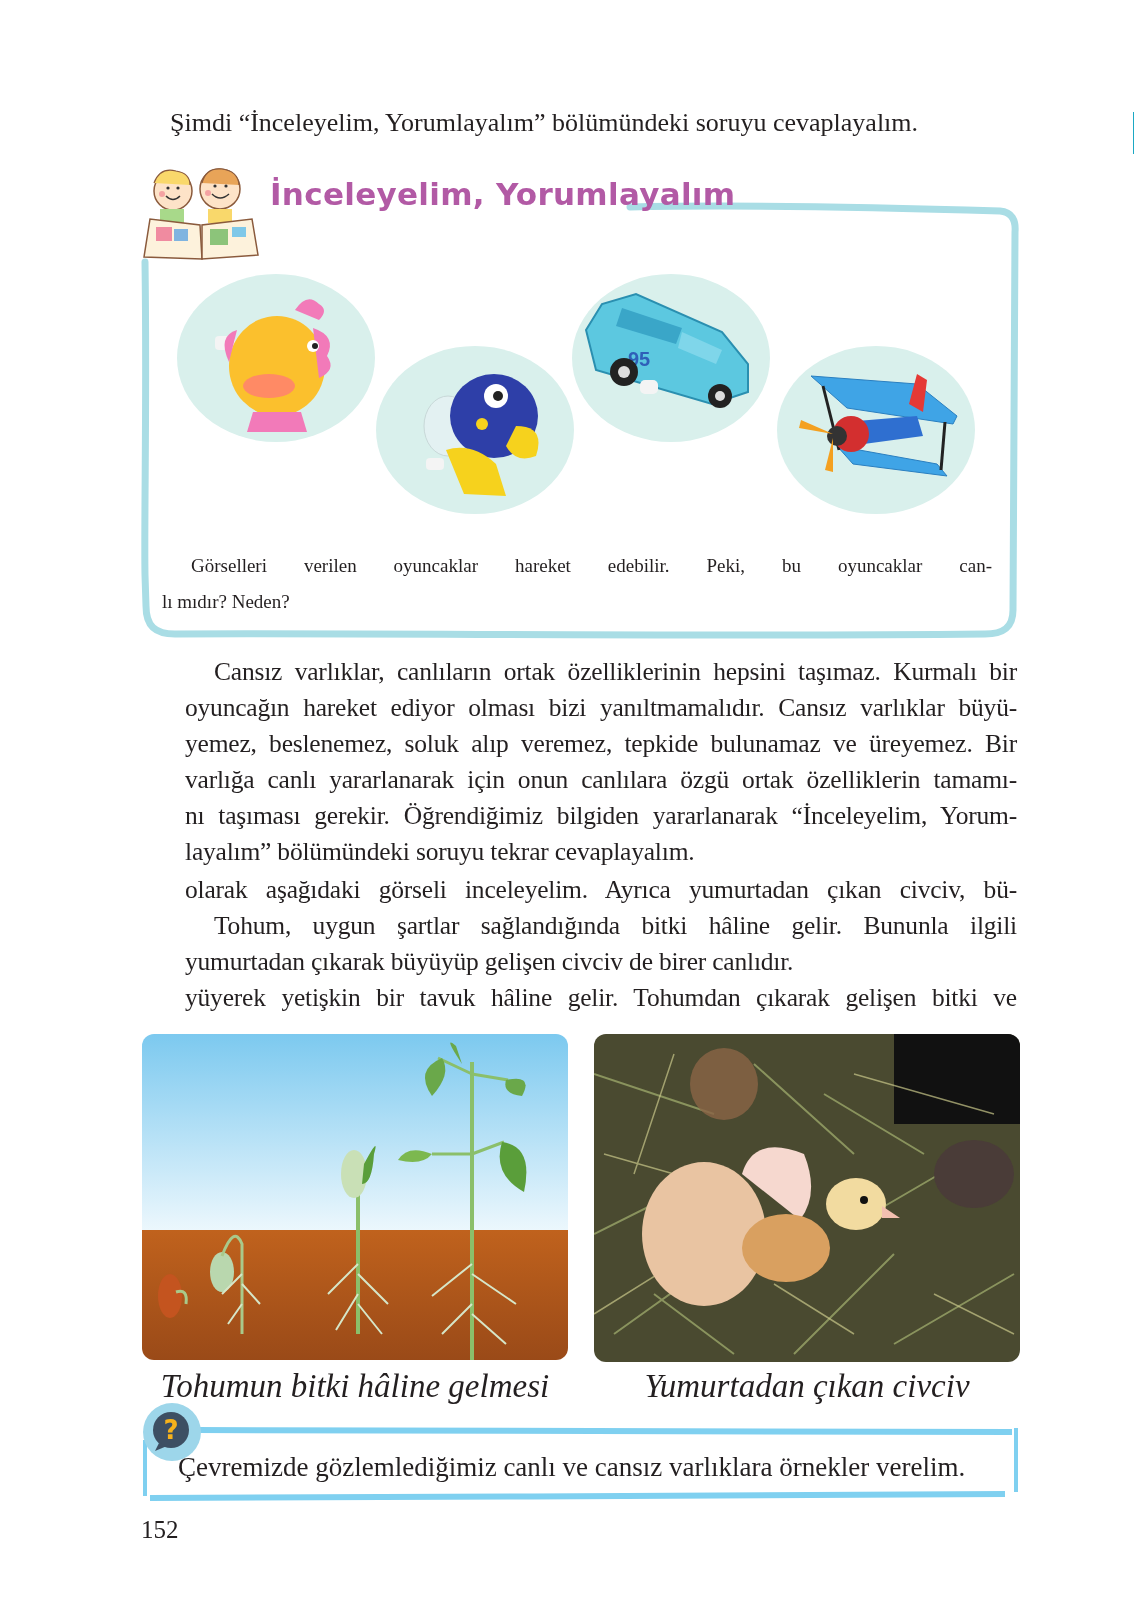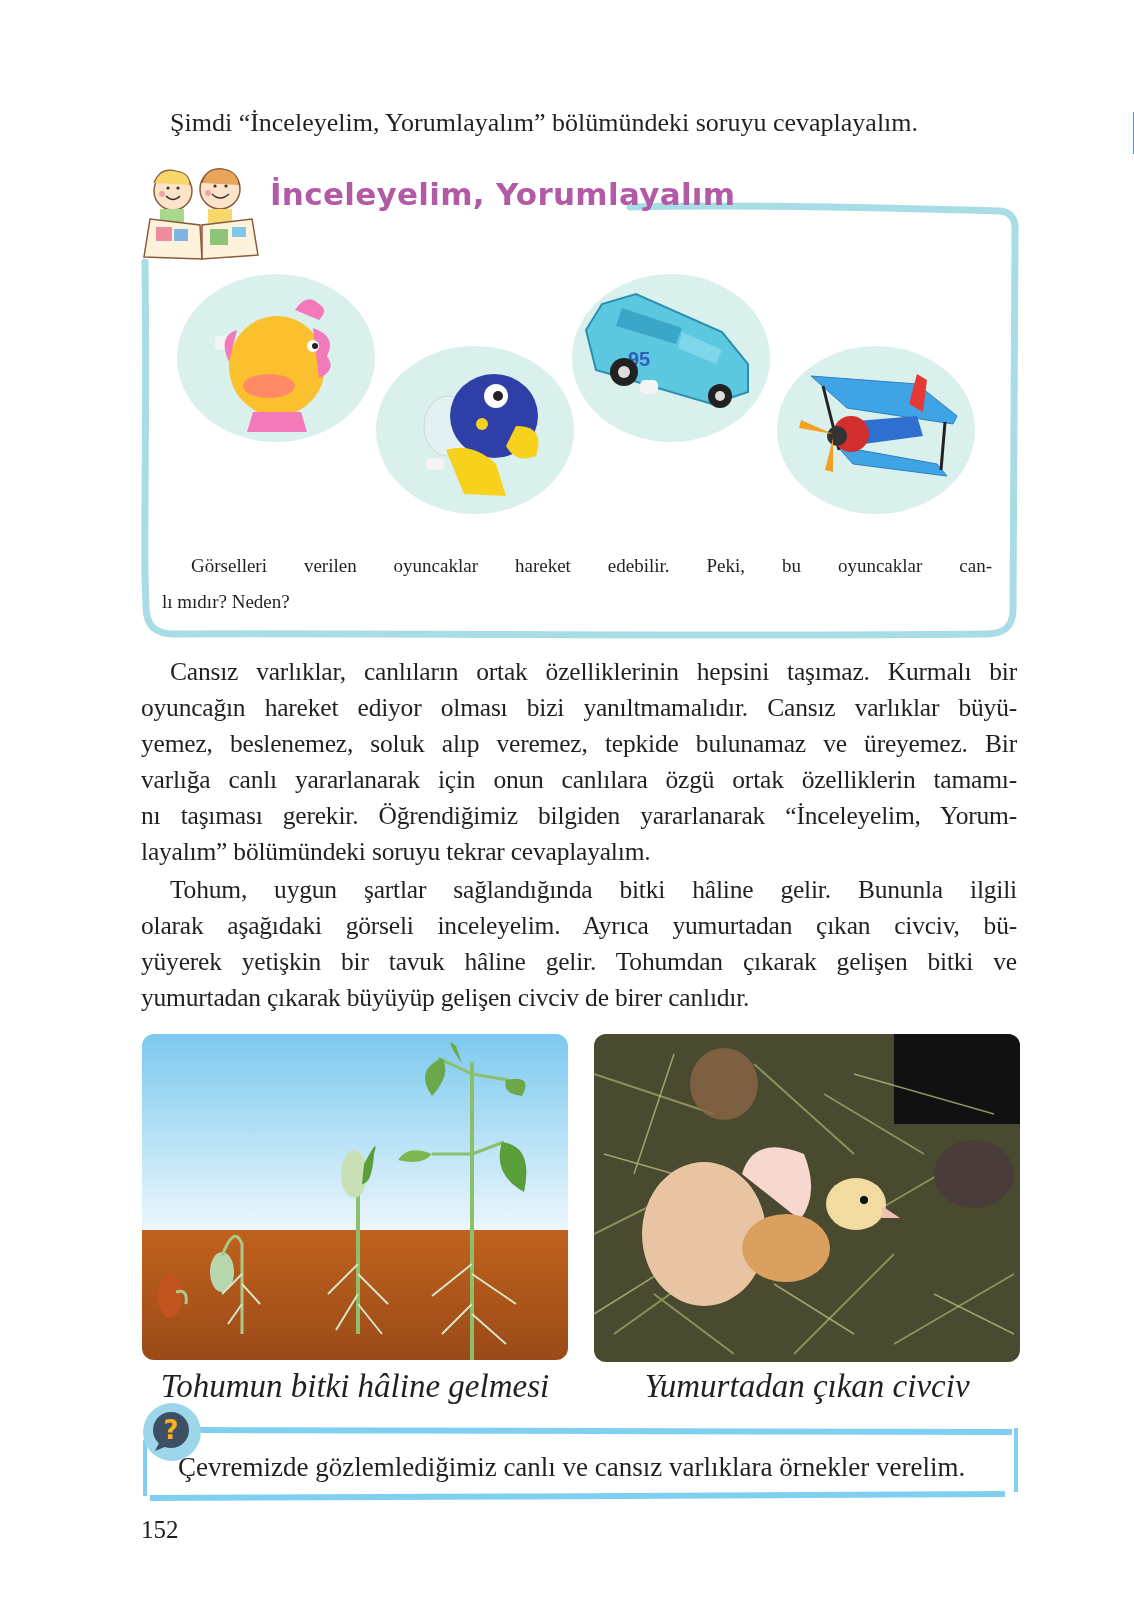--- a/index.html
+++ b/index.html
@@ -1,21 +1,21 @@
 <!DOCTYPE html>
 <html><head>
 <meta charset="utf-8">
 <style>
   html, body { margin:0; padding:0; background:#ffffff; }
   body { width:1134px; height:1616px; position:relative; overflow:hidden;
          font-family:"Liberation Serif","DejaVu Serif",serif; color:#231f20; }
   .abs { position:absolute; }
   .para { position:absolute; left:141px; width:876px; font-size:25.5px; line-height:36px;
           text-align:justify; letter-spacing:-0.2px; }
-  .para .line { display:block; text-align:justify; text-align-last:justify; white-space:nowrap; }
+  .para .line { display:block; text-align:justify; text-align-last:justify; white-space:nowrap;margin-left:44px; }
   .para .line.last { text-align-last:left; }
   .indent { padding-left:29px; }
   #side-mark { position:absolute; left:1133px; top:112px; width:3px; height:42px; background:#1ba8c4; }
   #intro { position:absolute; left:170px; top:108px; font-size:26px; white-space:nowrap; }
   
   #frame-svg { position:absolute; left:0; top:0; }
   #frame-title { position:absolute; left:270px; top:176px; font-family:"DejaVu Sans","Liberation Sans",sans-serif;
                  font-weight:bold; font-size:31px; color:#b25aa5; letter-spacing:0.3px; white-space:nowrap; }
   .toy-circle { position:absolute; border-radius:50%; background:#d9f0ec; }
   #frame-text { position:absolute; left:162px; top:548px; width:830px; font-size:19px; line-height:36px; }
@@ -121,24 +121,24 @@
 <div class="para" style="top:654px">
   <span class="line indent">Cansız varlıklar, canlıların ortak özelliklerinin hepsini taşımaz. Kurmalı bir</span>
   <span class="line">oyuncağın hareket ediyor olması bizi yanıltmamalıdır. Cansız varlıklar büyü-</span>
   <span class="line">yemez, beslenemez, soluk alıp veremez, tepkide bulunamaz ve üreyemez. Bir</span>
   <span class="line">varlığa canlı yararlanarak için onun canlılara özgü ortak özelliklerin tamamı-</span>
   <span class="line">nı taşıması gerekir. Öğrendiğimiz bilgiden yararlanarak “İnceleyelim, Yorum-</span>
   <span class="line last">layalım” bölümündeki soruyu tekrar cevaplayalım.</span>
 </div>
 
 <div class="para" style="top:872px">
+  <span class="line">olarak aşağıdaki görseli inceleyelim. Ayrıca yumurtadan çıkan civciv, bü-</span>
   <span class="line indent">Tohum, uygun şartlar sağlandığında bitki hâline gelir. Bununla ilgili</span>
-  <span class="line">olarak aşağıdaki görseli inceleyelim. Ayrıca yumurtadan çıkan civciv, bü-</span>
+  <span class="line last">yumurtadan çıkarak büyüyüp gelişen civciv de birer canlıdır.</span>
   <span class="line">yüyerek yetişkin bir tavuk hâline gelir. Tohumdan çıkarak gelişen bitki ve</span>
-  <span class="line last">yumurtadan çıkarak büyüyüp gelişen civciv de birer canlıdır.</span>
 </div>
 
 <div class="photo" style="left:142px;top:1034px;width:426px;height:326px">
   <svg width="426" height="326" viewBox="0 0 426 326">
     <defs>
       <linearGradient id="sky" x1="0" y1="0" x2="0" y2="1">
         <stop offset="0" stop-color="#7cc9ef"></stop>
           <stop offset="1" stop-color="#eef8fd"></stop>
       </linearGradient>
       <linearGradient id="soil" x1="0" y1="0" x2="0" y2="1">

